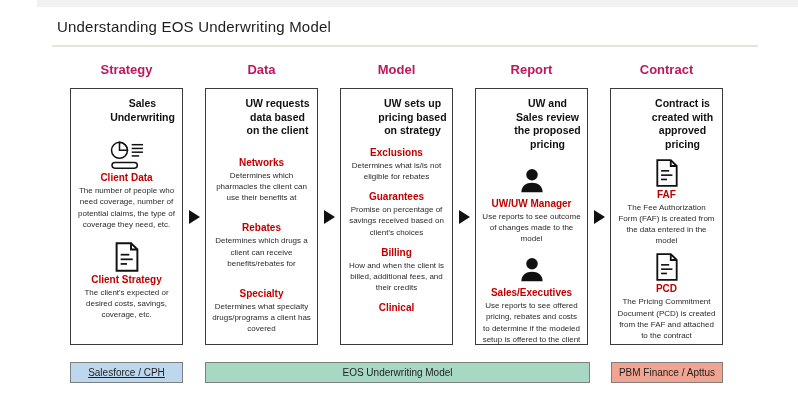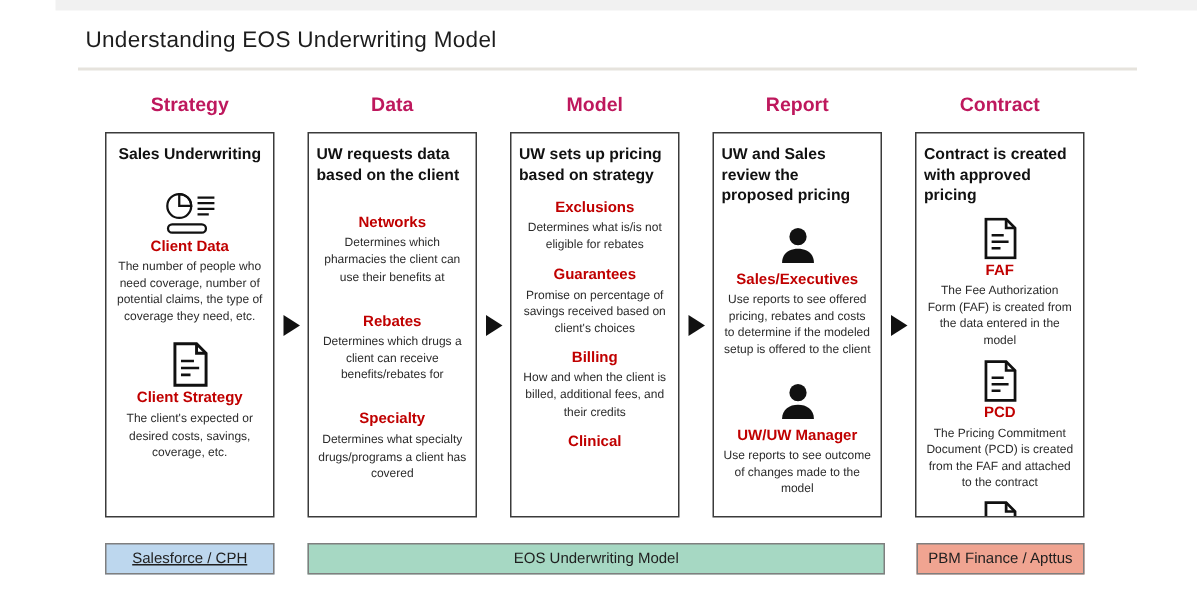--- a/index.html
+++ b/index.html
@@ -11,21 +11,21 @@
   .page-title{position:absolute;left:57px;top:18px;font-size:15px;font-weight:500;color:#1d1d1d;letter-spacing:.2px;}
   .title-divider{position:absolute;left:52px;top:45px;width:706px;height:2px;background:#e6e3dd;}
 
   .diagram{position:absolute;left:70px;top:62px;display:flex;}
   .col{width:113px;display:flex;flex-direction:column;}
   .col-header{height:26px;text-align:center;font-weight:bold;font-size:13px;color:#be185d;}
   .box{
     border:1.5px solid #3b3b3b;height:257px;box-sizing:border-box;background:#fff;
     padding:8px 5px 6px;display:flex;flex-direction:column;align-items:center;overflow:hidden;
   }
-  .box-title{font-weight:bold;font-size:10.5px;line-height:1.3;text-align:left;color:#111;}
+  .box-title{font-weight:bold;font-size:10.5px;line-height:1.3;text-align:center;color:#111;margin-left:32px;}
   .section{text-align:center;width:100%;}
   .icn{display:block;margin:0 auto 2px;}
   .label{font-weight:bold;font-size:10px;color:#C00000;margin:2px 0 2px;}
   .desc{font-size:8px;line-height:1.4;color:#2b2b2b;padding:0 1px;}
 
   .col-strategy .section-0{margin-top:16px;}
   .col-strategy .section-1{margin-top:12px;}
   .col-data .section{margin-top:17px;}
   .col-model .section{margin-top:7px;}
   .col-report .section-0{margin-top:14px;}
@@ -135,36 +135,36 @@
     </div>
 
     <div class="arrowwrap">
         <div class="arrow-right"></div>
       </div>
 
     <div class="col col-report">
       <div class="col-header">Report</div>
       <div class="box">
         <div class="box-title">UW and Sales review the proposed pricing</div>
+        <div class="section section-0">
+          <svg class="icn" width="30" height="30" viewBox="0 0 24 24">
+            <circle cx="12" cy="7" r="4.6" fill="#111"></circle>
+            <path d="M3.5 21 C3.5 15.8 7.5 13.4 12 13.4 C16.5 13.4 20.5 15.8 20.5 21 Z" fill="#111"></path>
+          </svg>
+          <div class="label">UW/UW Manager</div>
+          <div class="desc">Use reports to see outcome of changes made to the model</div>
+        </div>
         <div class="section section-1">
           <svg class="icn" width="30" height="30" viewBox="0 0 24 24">
             <circle cx="12" cy="7" r="4.6" fill="#111"></circle>
             <path d="M3.5 21 C3.5 15.8 7.5 13.4 12 13.4 C16.5 13.4 20.5 15.8 20.5 21 Z" fill="#111"></path>
           </svg>
           <div class="label">Sales/Executives</div>
           <div class="desc">Use reports to see offered pricing, rebates and costs to determine if the modeled setup is offered to the client</div>
         </div>
-        <div class="section section-0">
-          <svg class="icn" width="30" height="30" viewBox="0 0 24 24">
-            <circle cx="12" cy="7" r="4.6" fill="#111"></circle>
-            <path d="M3.5 21 C3.5 15.8 7.5 13.4 12 13.4 C16.5 13.4 20.5 15.8 20.5 21 Z" fill="#111"></path>
-          </svg>
-          <div class="label">UW/UW Manager</div>
-          <div class="desc">Use reports to see outcome of changes made to the model</div>
-        </div>
       </div>
     </div>
 
     <div class="arrowwrap">
         <div class="arrow-right"></div>
       </div>
 
     <div class="col col-contract">
       <div class="col-header">Contract</div>
       <div class="box">

